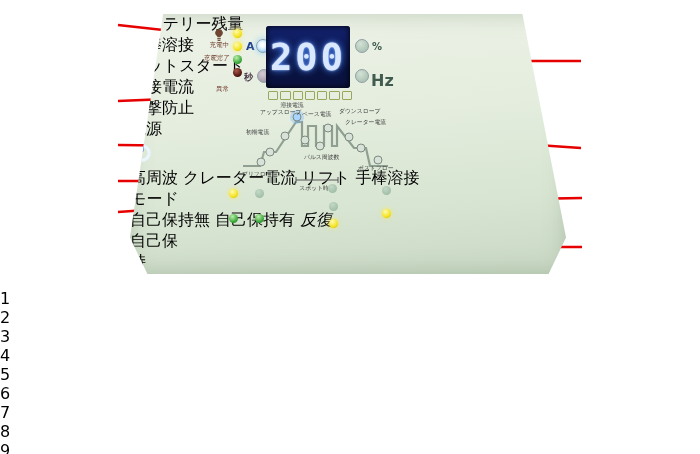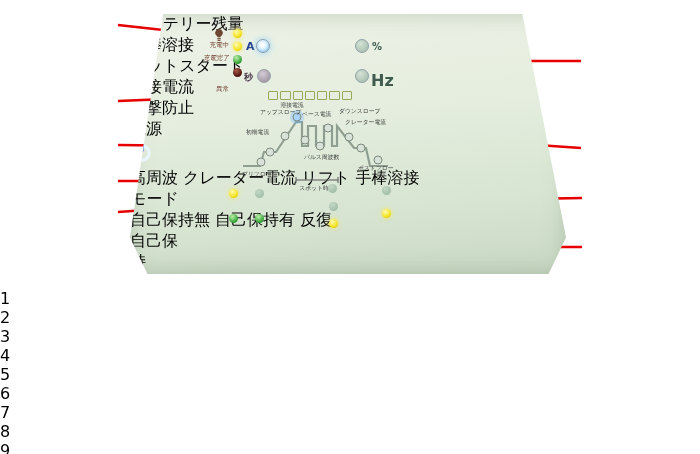--- a/index.html
+++ b/index.html
@@ -121,20 +121,23 @@
     <span class="led green" style="left:103px;top:41px;"></span>
     <span class="statuslbl" style="left:41px;top:53px;margin-top:18px;">異常</span>
     <span class="led darkred" style="left:103px;top:54px;"></span>
 
     
     <span class="unit" style="left:116px;top:26px;font-size:11px;">A</span>
     <span class="ind lit-blue" style="left:126px;top:25px;"></span>
     <span class="unit" style="left:114px;top:57px;font-size:9px;color:#4a3a4a;">秒</span>
     <span class="ind gray-purple" style="left:127px;top:55px;"></span>
 
+    <div id="display">
+      <span class="digits">200</span>
+    </div>
 
     <span class="ind gray-green" style="left:225px;top:25px;"></span>
     <span class="unit" style="left:242px;top:27px;font-size:10px;color:#3f5c4f;">%</span>
     <span class="ind gray-green" style="left:225px;top:55px;"></span>
     <span class="unit" style="left:241px;top:57px;font-size:16px;color:#3f5c4f;">Hz</span>
 
     
     <div id="battgauge">
       <span class="seg"></span>
       <span class="seg"></span>
@@ -224,21 +227,21 @@
 
     
     <div class="knob" style="left:150px;top:170px;">
       <span class="shaft"></span>
       <span class="head"></span>
     </div>
     <span class="tinylbl" style="left:185px;top:160px;">自己保持無</span>
     <span class="led dimgreen" style="left:198px;top:170px;"></span>
     <span class="tinylbl" style="left:186px;top:178px;">自己保持有</span>
     <span class="led dimgreen" style="left:199px;top:188px;"></span>
-    <span class="tinylbl" style="left:191px;top:196px;">反復</span>
+    <span class="tinylbl" style="left:191px;top:196px;font-style:italic;">反復</span>
     <span class="led yellow" style="left:199px;top:205px;"></span>
     <div class="knoblabel" style="left:146px;top:215px;width:52px;">自己保持</div>
 
     
     <div class="knob" style="left:210px;top:168px;width:42px;height:42px;">
       <span class="shaft" style="left:10px;top:17px;"></span>
       <span class="head" style="left:18px;top:8px;"></span>
     </div>
     <span class="tinylbl" style="left:248px;top:163px;">パルス無</span>
     <span class="led dimgreen" style="left:252px;top:172px;"></span>

